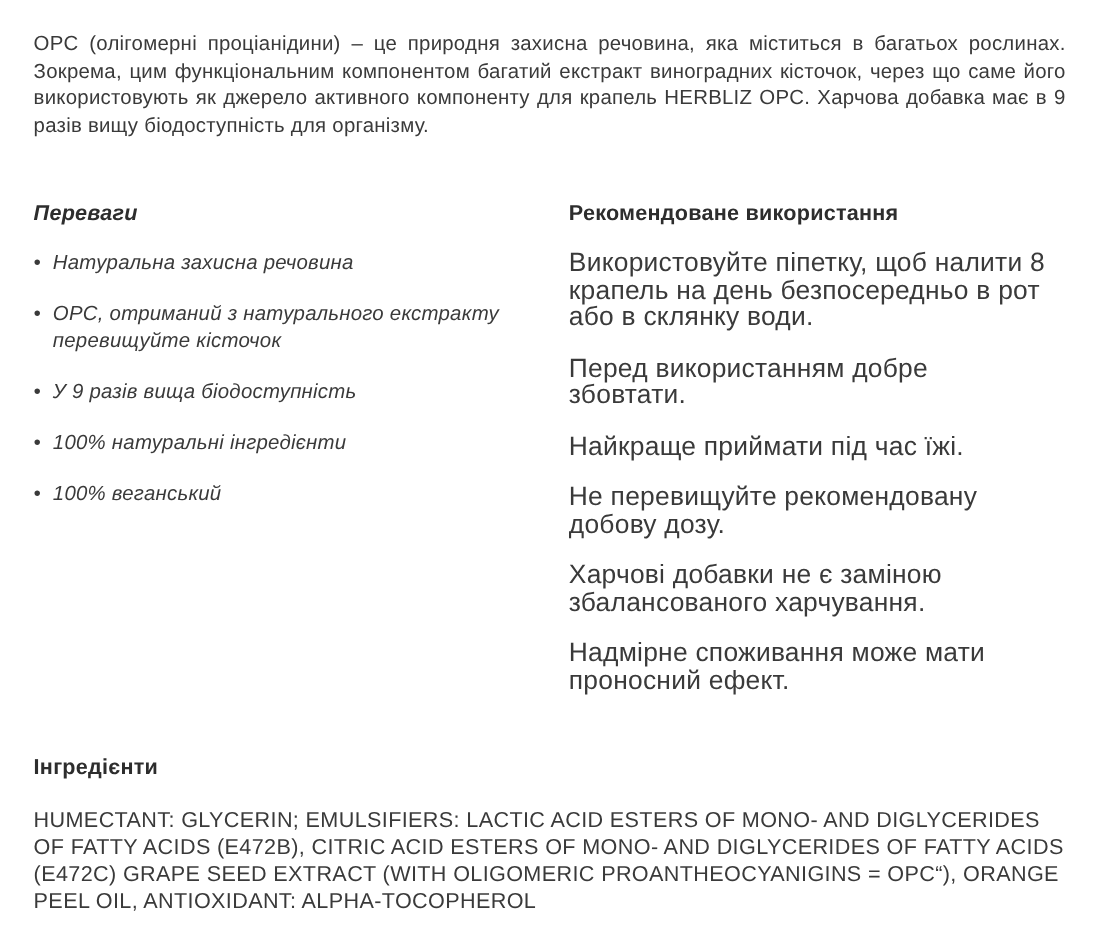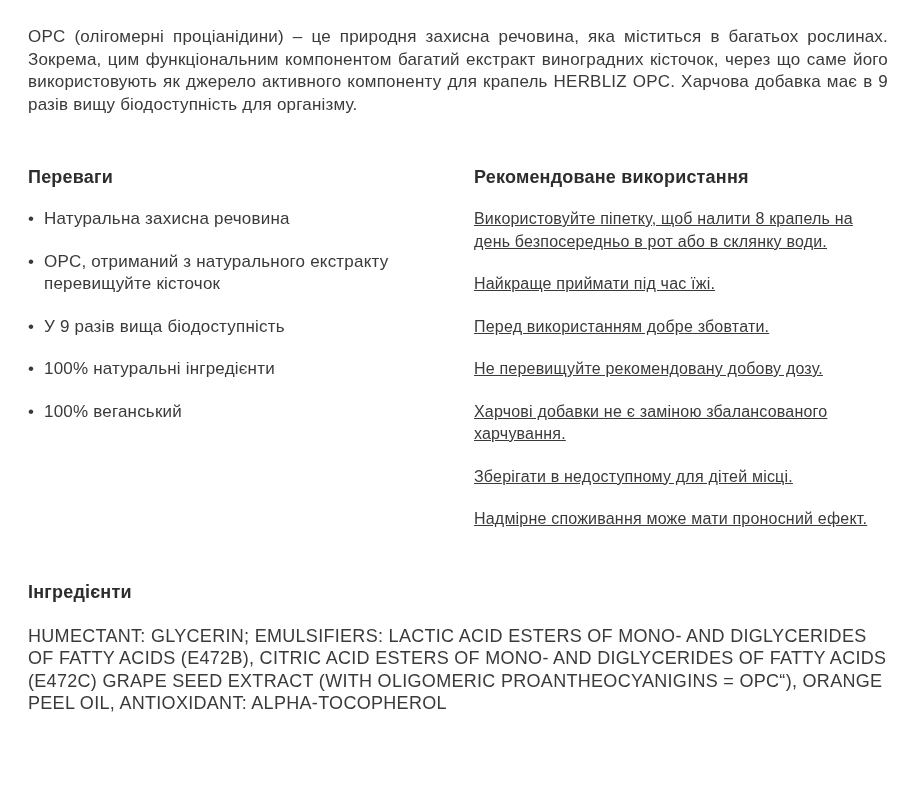--- a/index.html
+++ b/index.html
@@ -25,20 +25,21 @@
     margin-bottom: 50px;
   }
   .columns {
     display: flex;
     align-items: flex-start;
   }
   .col-left {
     flex: 0 0 446px;
     width: 446px;
     padding-right: 28px;
+    font-style: italic;
   }
   .col-right {
     flex: 1 1 auto;
     max-width: 400px;
   }
   .section-heading {
     font-size: 18px;
     font-weight: bold;
     color: #2d2d2d;
     letter-spacing: 0.2px;
@@ -50,25 +51,24 @@
     font-size: 17px;
     line-height: 22.5px;
     letter-spacing: 0.2px;
     margin-bottom: 20px;
   }
   .benefit-item .bullet {
     flex: 0 0 16px;
     width: 16px;
   }
   .usage-para {
-    font-size: 16px;
+    font-size: 22px;
     line-height: 22.5px;
     letter-spacing: 0.2px;
     margin-bottom: 20px;
-    text-decoration: underline;
   }
   .ingredients-section {
     margin-top: 30px;
   }
   .ingredients-section .section-heading {
     margin-bottom: 22px;
   }
   .ingredients-text {
     font-size: 18px;
     line-height: 22.5px;
@@ -115,29 +115,28 @@
           </div>
         </div>
     </div>
 
     <div class="col-right">
       <h3 class="section-heading">Рекомендоване використання</h3>
       <div class="usage-paragraphs">
 
           <p class="usage-para">Використовуйте піпетку, щоб налити 8 крапель на день безпосередньо в рот або в склянку води.</p>
 
+          <p class="usage-para">Перед використанням добре збовтати.</p>
+
           <p class="usage-para">Найкраще приймати під час їжі.</p>
-
-          <p class="usage-para">Перед використанням добре збовтати.</p>
 
           <p class="usage-para">Не перевищуйте рекомендовану добову дозу.</p>
 
           <p class="usage-para">Харчові добавки не є заміною збалансованого харчування.</p>
 
-          <p class="usage-para">Зберігати в недоступному для дітей місці.</p>
 
           <p class="usage-para">Надмірне споживання може мати проносний ефект.</p>
         </div>
     </div>
 
   </div>
 
   <div class="ingredients-section">
     <h3 class="section-heading">Інгредієнти</h3>
     <p class="ingredients-text">HUMECTANT: GLYCERIN; EMULSIFIERS: LACTIC ACID ESTERS OF MONO- AND DIGLYCERIDES OF FATTY ACIDS (E472B), CITRIC ACID ESTERS OF MONO- AND DIGLYCERIDES OF FATTY ACIDS (E472C) GRAPE SEED EXTRACT (WITH OLIGOMERIC PROANTHEOCYANIGINS = OPC“), ORANGE PEEL OIL, ANTIOXIDANT: ALPHA-TOCOPHEROL</p>

